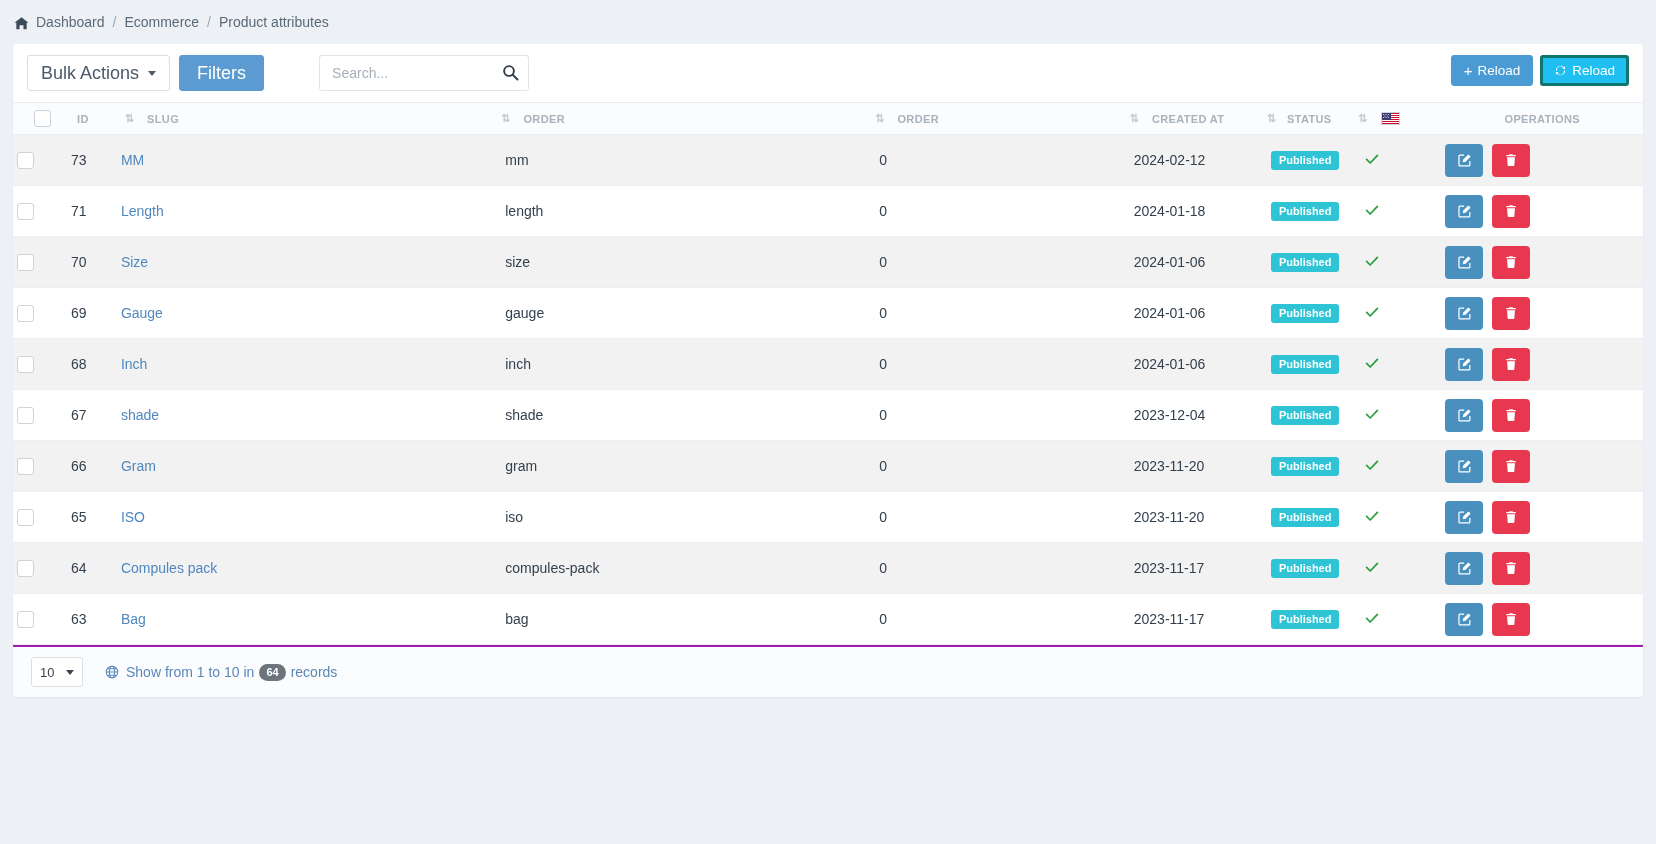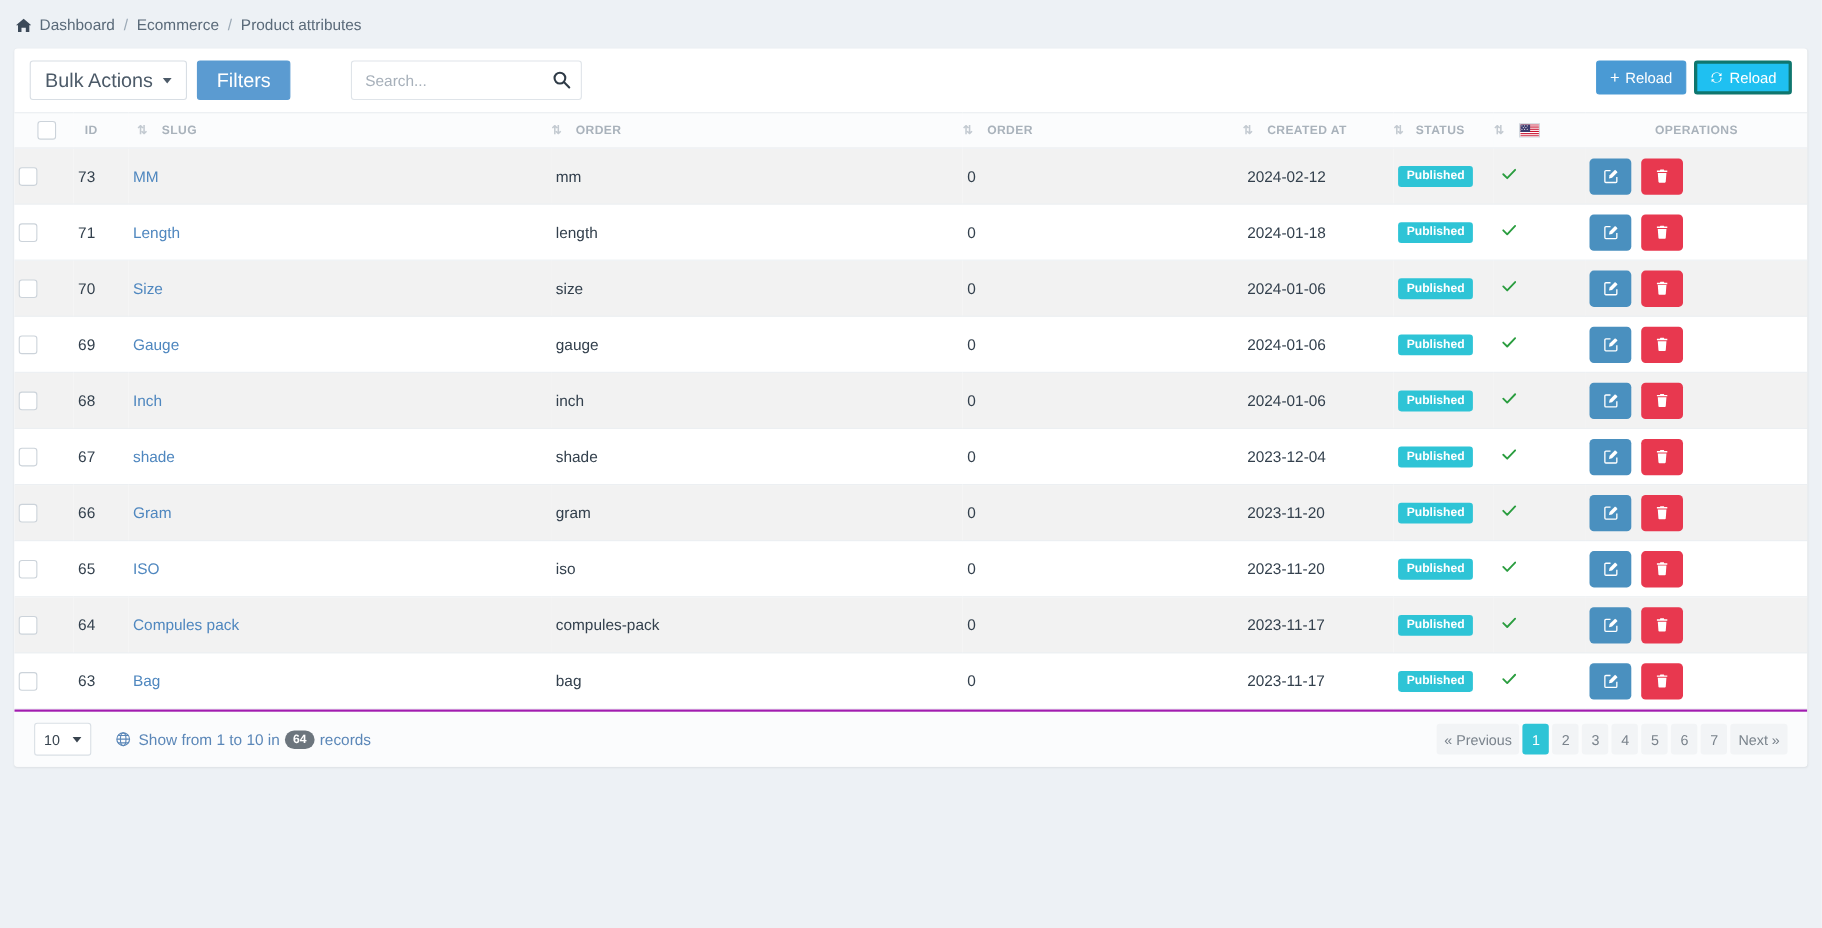--- a/index.html
+++ b/index.html
@@ -718,28 +718,15 @@
             <line x1="1.5" y1="8" x2="14.5" y2="8"></line>
               <line x1="2.6" y1="4.2" x2="13.4" y2="4.2"></line>
               <line x1="2.6" y1="11.8" x2="13.4" y2="11.8"></line>
           </svg>
         </span>
         <span>Show from 1 to 10 in</span>
         <span class="rec-count">64</span>
         <span>records</span>
       </div>
 
-      <div class="pager">
-        <a class="pg" href="#">« Previous</a>
-        <span id="pg-pages" style="display:flex;">
-            <a href="#" class="pg active">1</a>
-            <a href="#" class="pg">2</a>
-            <a href="#" class="pg">3</a>
-            <a href="#" class="pg">4</a>
-            <a href="#" class="pg">5</a>
-            <a href="#" class="pg">6</a>
-            <a href="#" class="pg">7</a>
-          </span>
-        <a class="pg" href="#">Next »</a>
-      </div>
     </div>
   </div>
 </div>
 
 </body></html>

